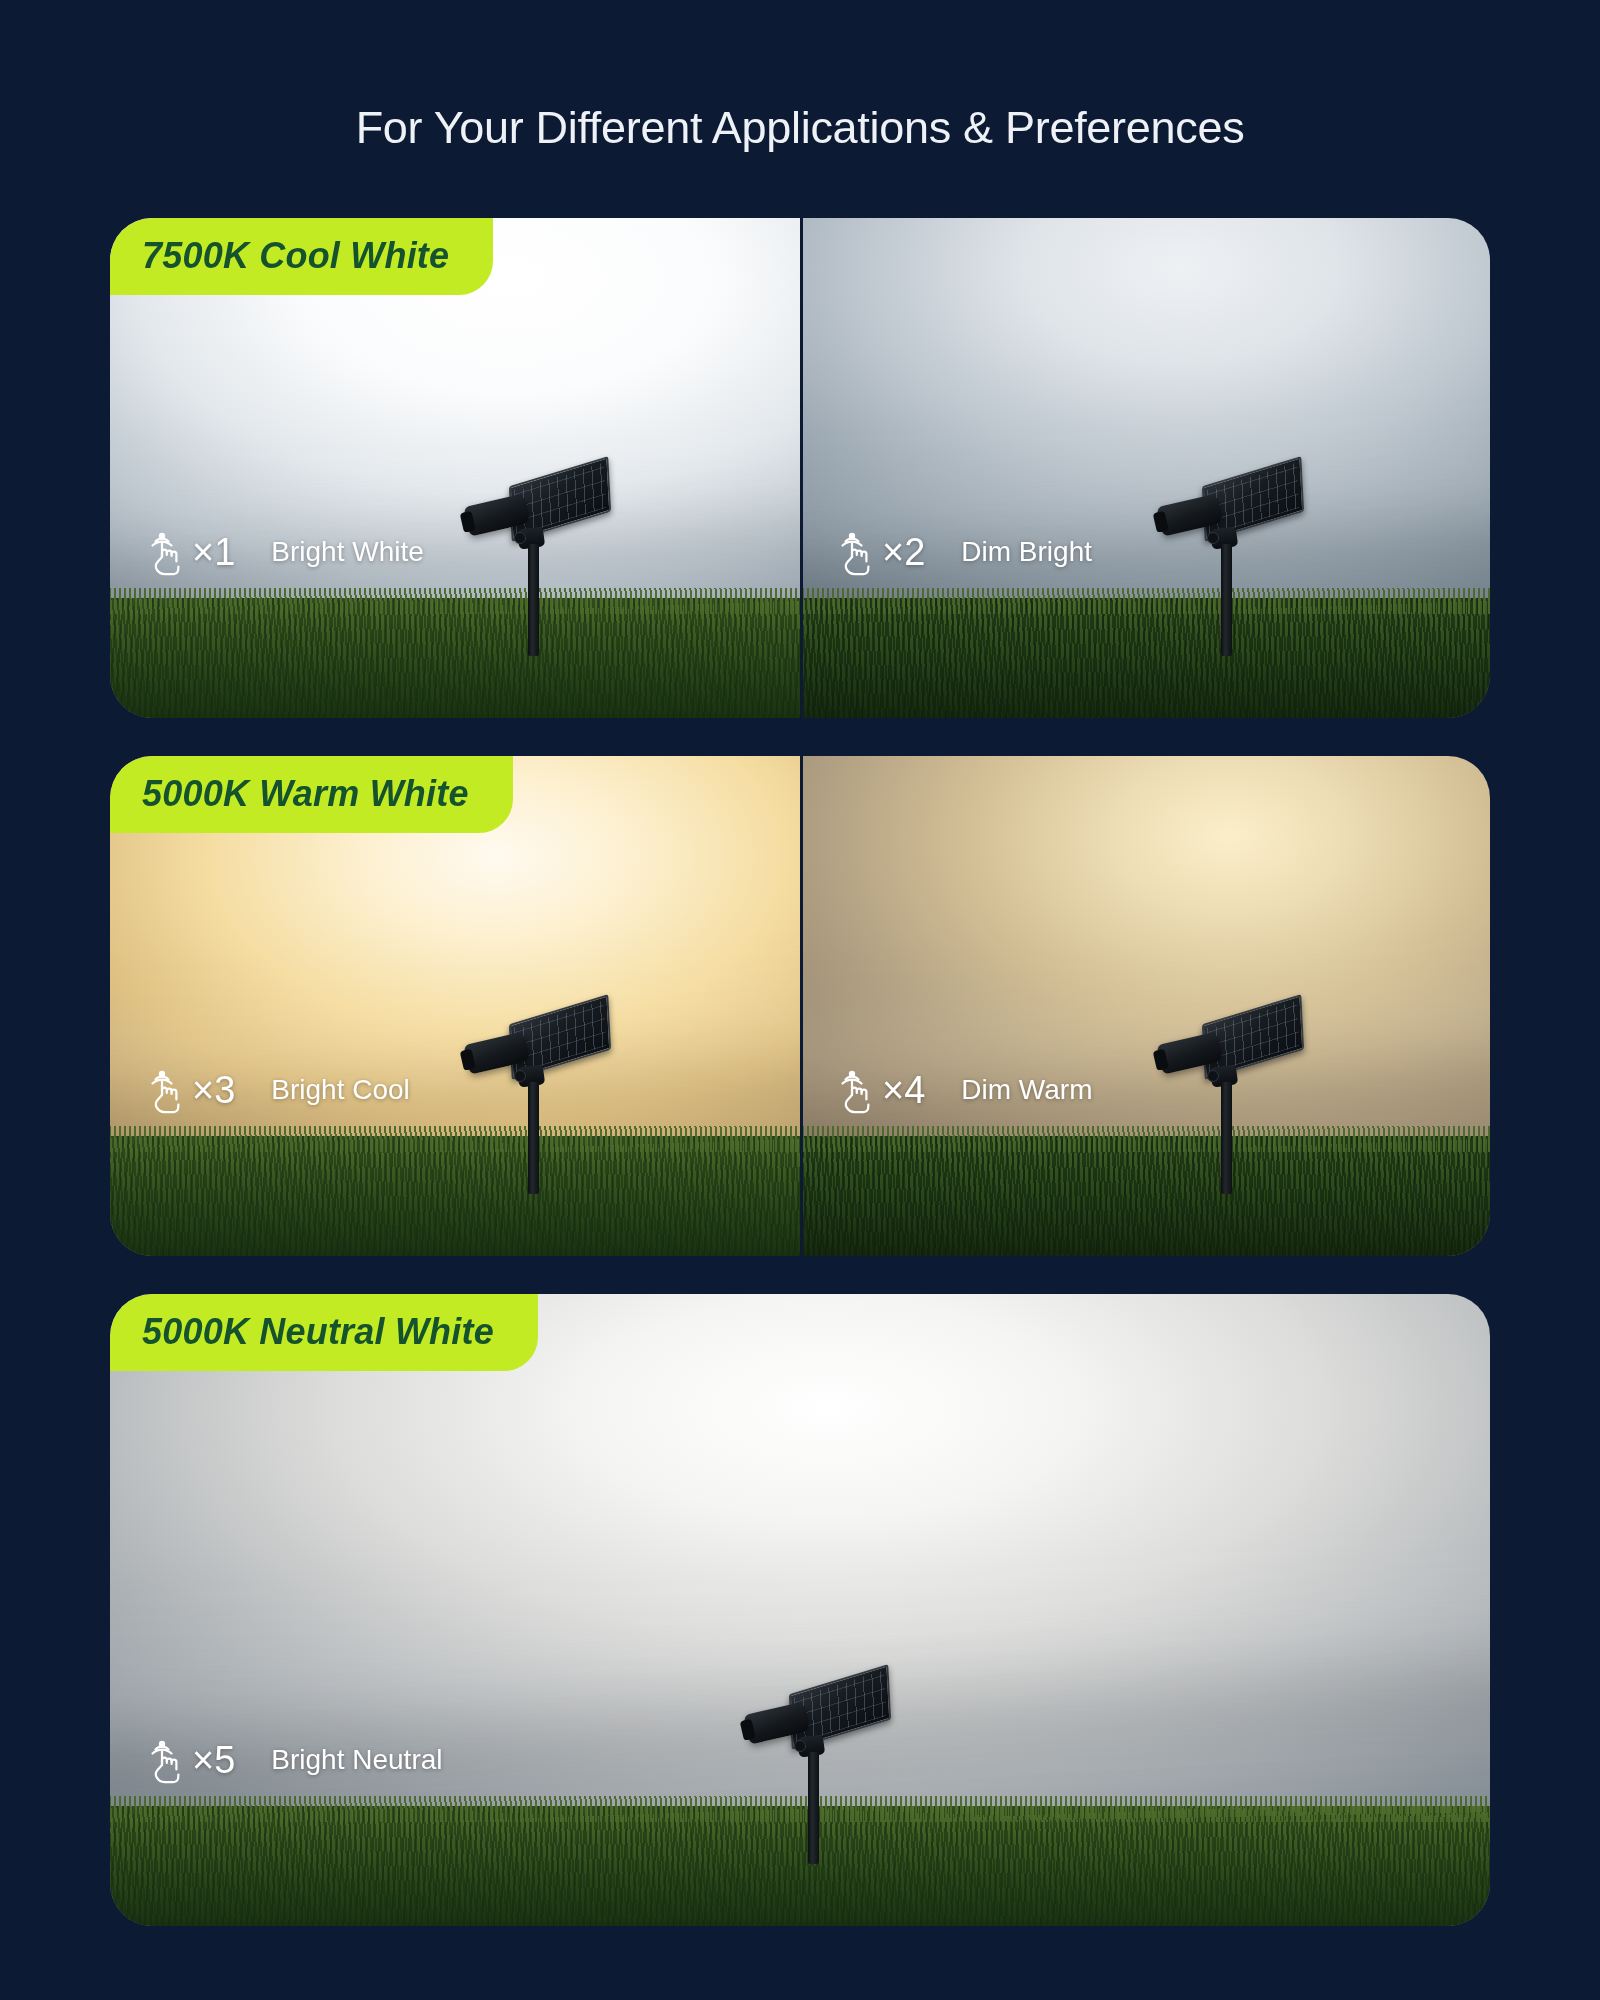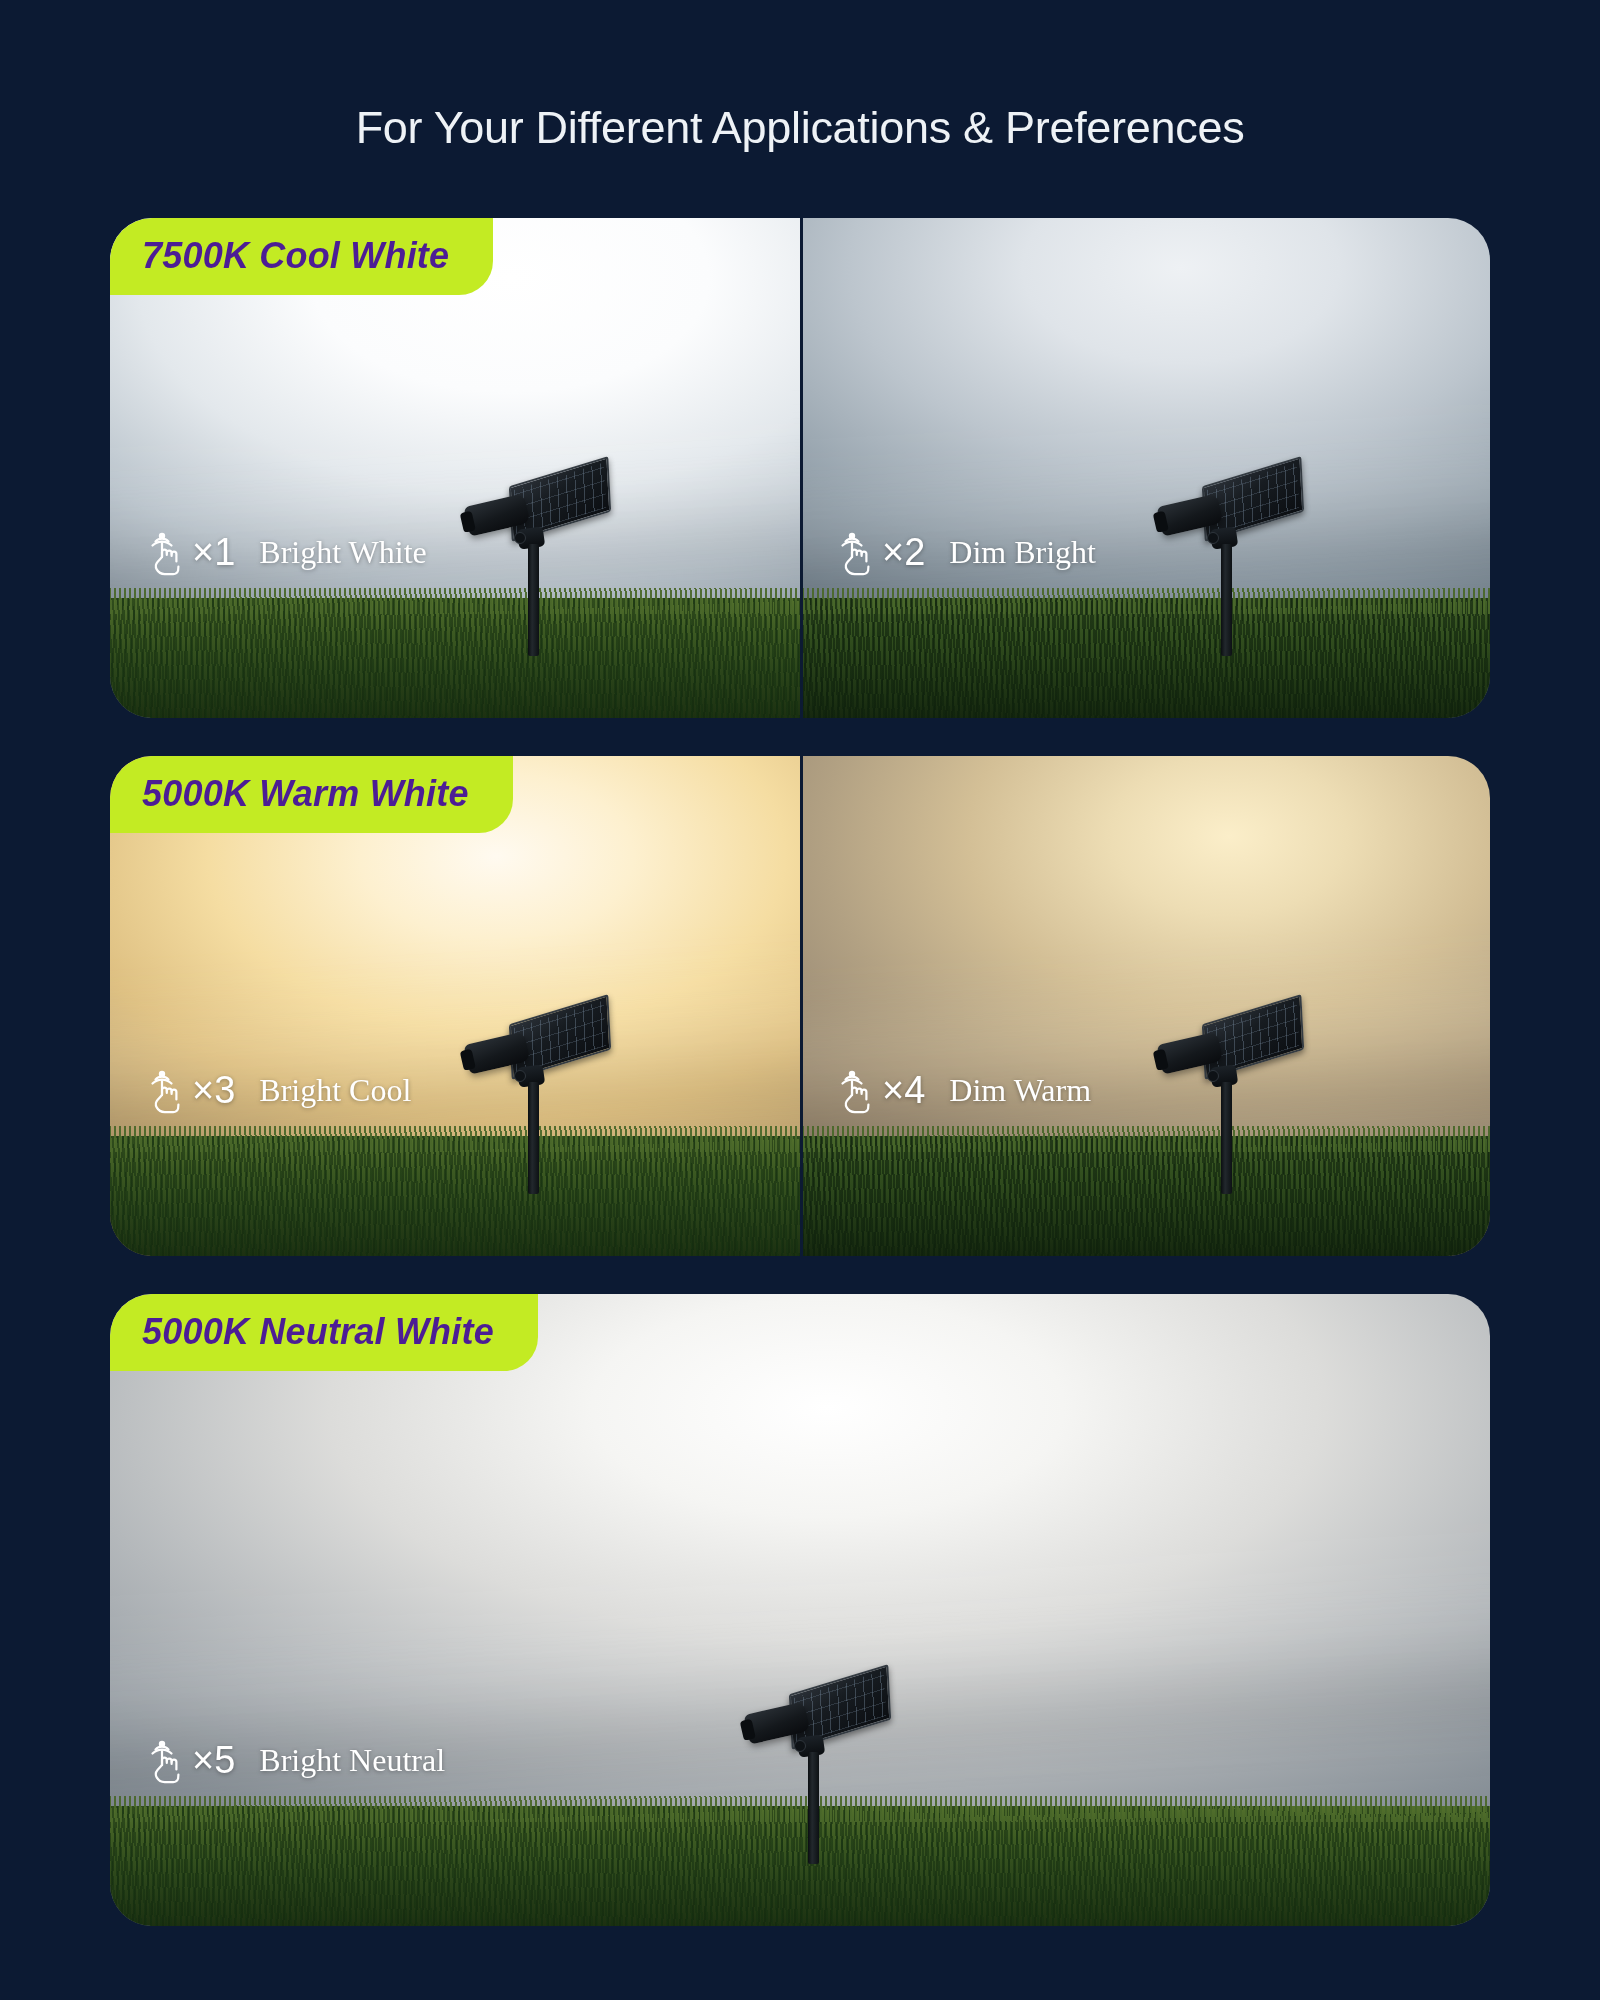--- a/index.html
+++ b/index.html
@@ -222,21 +222,21 @@
     border-radius: 50%;
   }
 
   
   .badge {
     position: absolute;
     left: 0;
     top: 0;
     z-index: 6;
     background: #c3eb23;
-    color: #4c1d95;
+    color: #14532d;
     font-size: 36px;
     font-weight: 700;
     font-style: italic;
     letter-spacing: 0.2px;
     padding: 18px 44px 19px 32px;
     border-radius: 42px 0 34px 0;
     white-space: nowrap;
     line-height: 1.1;
   }
 
@@ -259,23 +259,22 @@
     width: 44px;
     height: 52px;
     flex: 0 0 auto;
     display: block;
   }
   .tap-count {
     font-size: 38px;
     letter-spacing: 0px;
   }
   .tap-text {
-    margin-left: 20px;
-    font-size: 32px;
-    font-family: Liberation Serif, serif;
+    margin-left: 32px;
+    font-size: 28px;
   }
 
   .tap-label.right {
     left: 50%;
     margin-left: 34px;
   }
   .tap-label.center {
     left: 34px;
   }
 </style>

